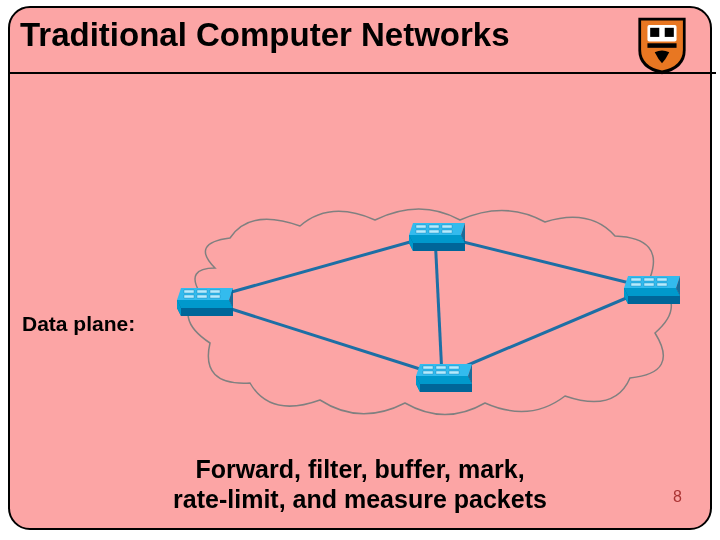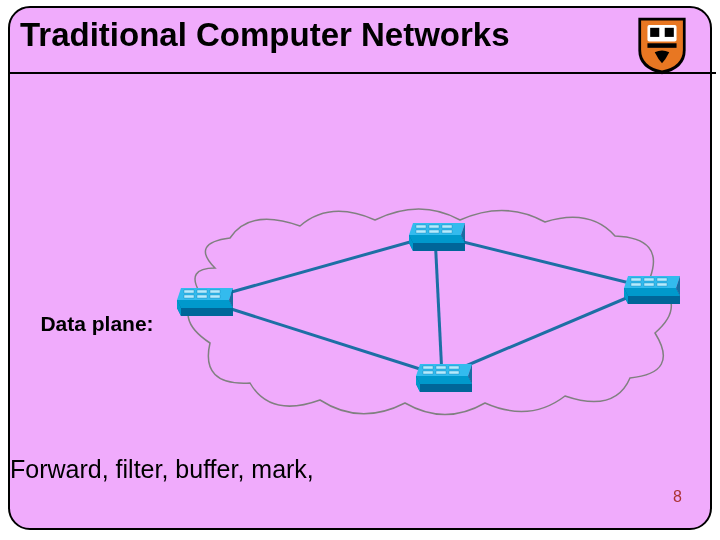--- a/index.html
+++ b/index.html
@@ -12,21 +12,21 @@
     overflow: hidden;
   }
   .slide {
     position: absolute;
     left: 8px;
     top: 6px;
     width: 704px;
     height: 524px;
     border: 2px solid #000;
     border-radius: 22px;
-    background: #f0abfc;
+    background: #fca5a5;
   }
   .title-bar {
     position: absolute;
     left: -2px;
     top: 64px;
     width: 708px;
     height: 0;
     border-top: 2px solid #000;
   }
   .title {
@@ -44,31 +44,32 @@
     width: 60px;
     height: 60px;
   }
   .label-block {
     position: absolute;
     left: 12px;
     top: 304px;
     width: 150px;
     font-size: 21px;
     font-weight: bold;
-    text-align: center;
+    text-align: left;
     line-height: 1.15;
     color: #000;
   }
   .bottom-caption {
     position: absolute;
     left: 0;
     right: 0;
     top: 446px;
+    text-align: center;
     font-size: 25px;
-    font-weight: normal;
+    font-weight: bold;
     line-height: 1.2;
     color: #000;
   }
   .page-num {
     position: absolute;
     right: 28px;
     bottom: 22px;
     font-size: 16px;
     color: #a33;
   }
@@ -197,17 +198,18 @@
       <rect class="switch-slot" x="7" y="-5" width="10" height="3"></rect>
     </g>
   </svg>
 
   <div class="label-block">
     <div>Data plane:</div>
   </div>
 
   <div class="bottom-caption">
     <div>Forward, filter, buffer, mark,</div>
+    <div>rate-limit, and measure packets</div>
   </div>
 
   <div class="page-num">8</div>
 
 </div>
 
 </body></html>

